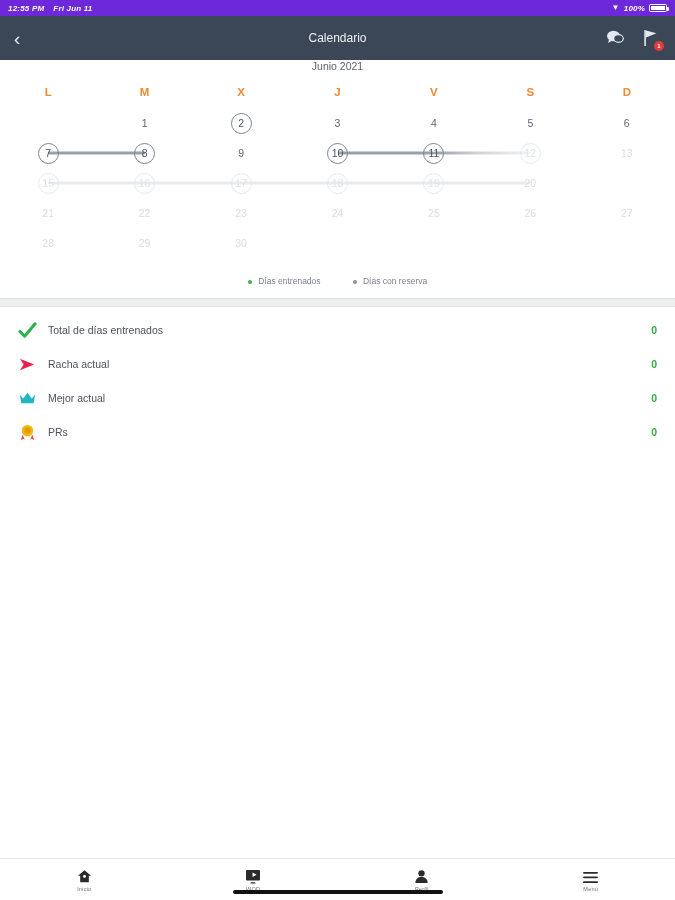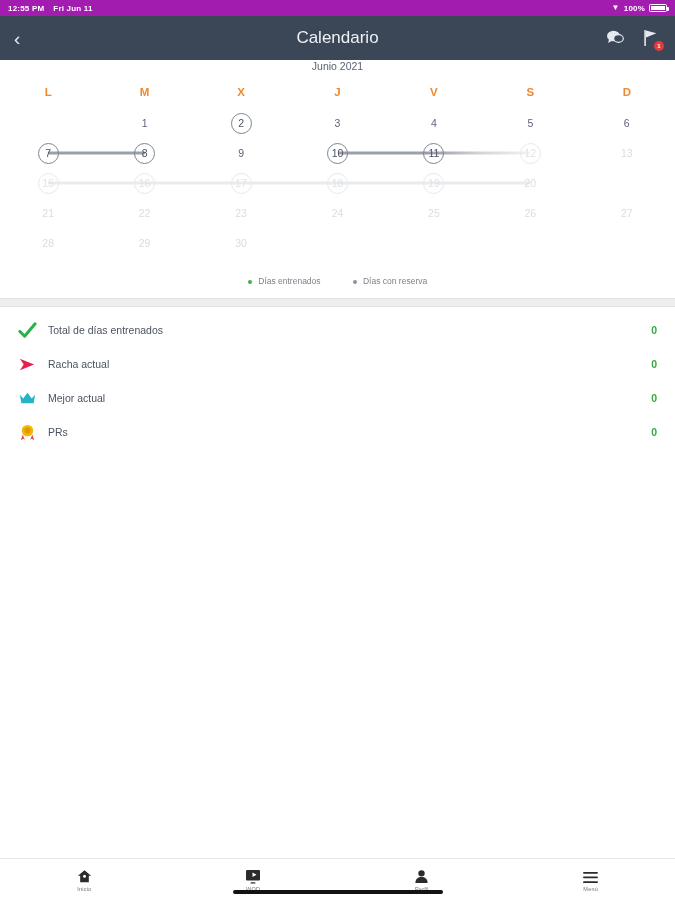--- a/index.html
+++ b/index.html
@@ -7,23 +7,23 @@
   body {
     font-family:"Liberation Sans", sans-serif;
     background:#ffffff;
     color:#3b4250;
     overflow:hidden;
     position:relative;
   }
 
   
   .statusbar{
-    height:16px; background:#a21caf; color:#ffffff;
+    height:16px; background:#6d28d9; color:#ffffff;
     display:flex; padding:0 8px;
-    font-size:8px; font-weight:bold; letter-spacing:.2px;
+    font-size:8px; font-weight:bold; letter-spacing:.2px;font-style:italic;
   }
   .sb-left{ display:flex; align-items:center; gap:9px; }
   .sb-right{ margin-left:auto; display:flex; align-items:center; gap:4px; }
   .wifi-glyph{ font-size:8px; line-height:1; }
   .batt{
     width:18px;height:8px;border:1px solid #ffffff;border-radius:1.5px;
     position:relative; display:inline-block;
   }
   .batt::after{
     content:""; position:absolute; right:-2.5px; top:2px;
@@ -32,21 +32,21 @@
   .batt i{ position:absolute; left:1px; top:1px; bottom:1px; right:1px; background:#fff; display:block; }
 
   
   .navbar{
     height:44px; background:#3b4656; color:#fff;
     display:flex; align-items:center; position:relative; padding:0 14px;
   }
   .nav-back{ font-size:19px; line-height:1; color:#e9edf2; cursor:pointer; width:24px; }
   .nav-title{
     position:absolute; left:0; right:0; text-align:center;
-    font-size:17px; color:#eef1f5; pointer-events:none;
+    font-size:12px; color:#eef1f5; pointer-events:none;
   }
   .nav-actions{ margin-left:auto; display:flex; align-items:center; gap:16px; z-index:2; }
   .nav-icon{ position:relative; width:20px; height:20px; color:#e4e9ef; cursor:pointer; }
   .nav-icon svg{ display:block; }
   .badge-dot{
     position:absolute; right:-3px; bottom:-3px;
     width:10px;height:10px;border-radius:50%;
     background:#e23b3b; color:#fff; font-size:6px; font-weight:bold;
     display:flex; align-items:center; justify-content:center; line-height:1;
   }

